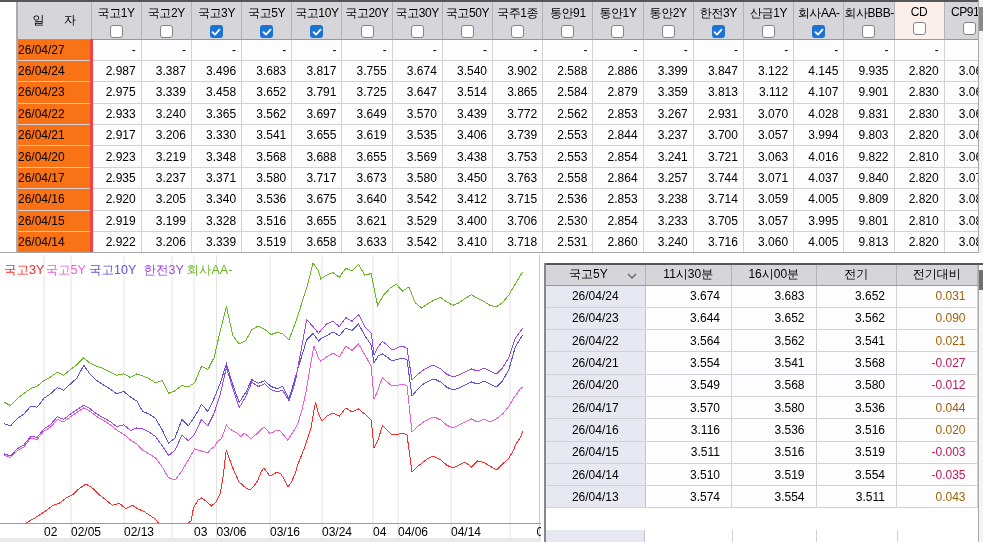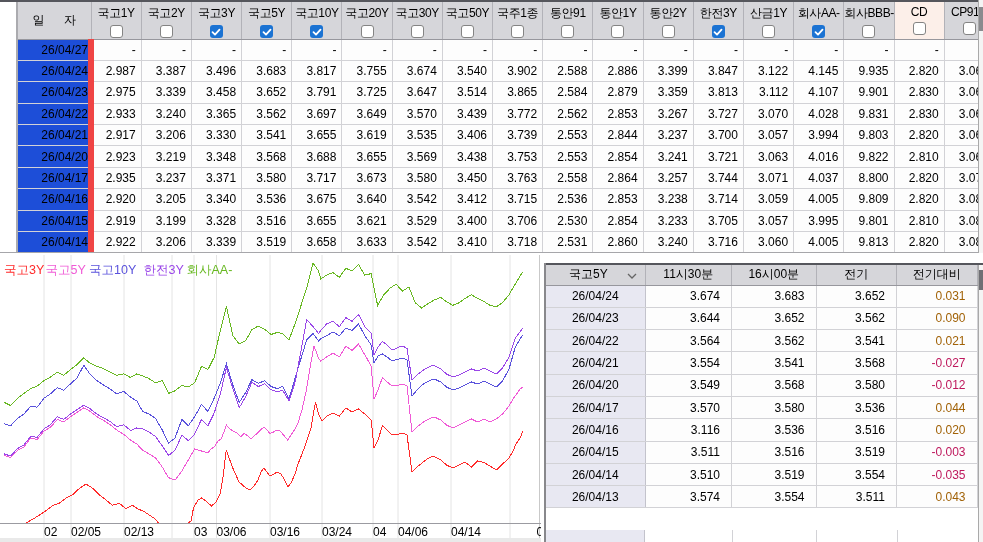--- a/index.html
+++ b/index.html
@@ -1,21 +1,21 @@
 <!DOCTYPE html>
 <html><head><meta charset="utf-8"><style>
 *{margin:0;padding:0;box-sizing:border-box}
 html,body{width:983px;height:542px;background:#fff;font-family:"Liberation Sans",sans-serif;font-size:12px;color:#000;overflow:hidden}
 .abs{position:absolute}
 table{border-collapse:collapse;table-layout:fixed}
 #t1{position:absolute;left:16px;top:0;width:978px}
 #t1 th{background:#d6d6da;font-weight:normal;border-right:1px solid #b2b2b8;vertical-align:top;padding-top:3px;height:37px;white-space:nowrap;overflow:hidden;letter-spacing:-0.4px}
 #t1 th.cd{background:#fcefe9}
 #t1 td{height:21.4px;border-right:1px solid #d2d2d6;border-bottom:1px solid #d2d2d6;background:#fdfdfd;text-align:right;padding-right:5px}
-#t1 td.dt{background:#1d4ed8;text-align:right;padding-right:0;border-right:6px solid #ef4444;border-left:2px solid #ababaf}
+#t1 td.dt{background:#f97316;text-align:left;padding-right:0;border-right:3px solid #ef4444;border-left:2px solid #ababaf}
 #t1 .hrow th{border-bottom:1px solid #97979d}
 .cb{width:13px;height:13px;margin:3px auto 0;border:1.5px solid #848484;border-radius:3px;background:#fff}
 .cbc{width:13px;height:13px;margin:3px auto 0;border-radius:3px;background:#1b73d3;position:relative}
 .cbc svg{position:absolute;left:1.5px;top:1.5px}
 #t2{position:absolute;left:545px;top:263px;width:432px}
 #t2 th{background:#d6d6da;font-weight:normal;height:20px;border-right:1px solid #b2b2b8;border-bottom:1px solid #97979d;position:relative}
 #t2 td{height:22.3px;border-right:1px solid #d2d2d6;border-bottom:1px solid #d2d2d6;background:#fdfdfd;text-align:right;padding-right:11px}
 #t2 td.dt{background:#e8e8f2;text-align:center;padding-right:0;border-right:1px solid #c3c3cc}
 .up{color:#a16207}.dn{color:#be185d}
 </style></head><body>
@@ -154,21 +154,21 @@
 <td>3.365</td>
 <td>3.562</td>
 <td>3.697</td>
 <td>3.649</td>
 <td>3.570</td>
 <td>3.439</td>
 <td>3.772</td>
 <td>2.562</td>
 <td>2.853</td>
 <td>3.267</td>
-<td>3.727</td>
+<td>2.931</td>
 <td>3.070</td>
 <td>4.028</td>
 <td>9.831</td>
 <td>2.830</td>
 <td>3.060</td>
 </tr>
 <tr>
         <td class="dt">26/04/21</td>
 <td>2.917</td>
 <td>3.206</td>
@@ -220,21 +220,21 @@
 <td>3.673</td>
 <td>3.580</td>
 <td>3.450</td>
 <td>3.763</td>
 <td>2.558</td>
 <td>2.864</td>
 <td>3.257</td>
 <td>3.744</td>
 <td>3.071</td>
 <td>4.037</td>
-<td>8.800</td>
+<td>9.840</td>
 <td>2.820</td>
 <td>3.070</td>
 </tr>
 <tr>
         <td class="dt">26/04/16</td>
 <td>2.920</td>
 <td>3.205</td>
 <td>3.340</td>
 <td>3.536</td>
 <td>3.675</td>

